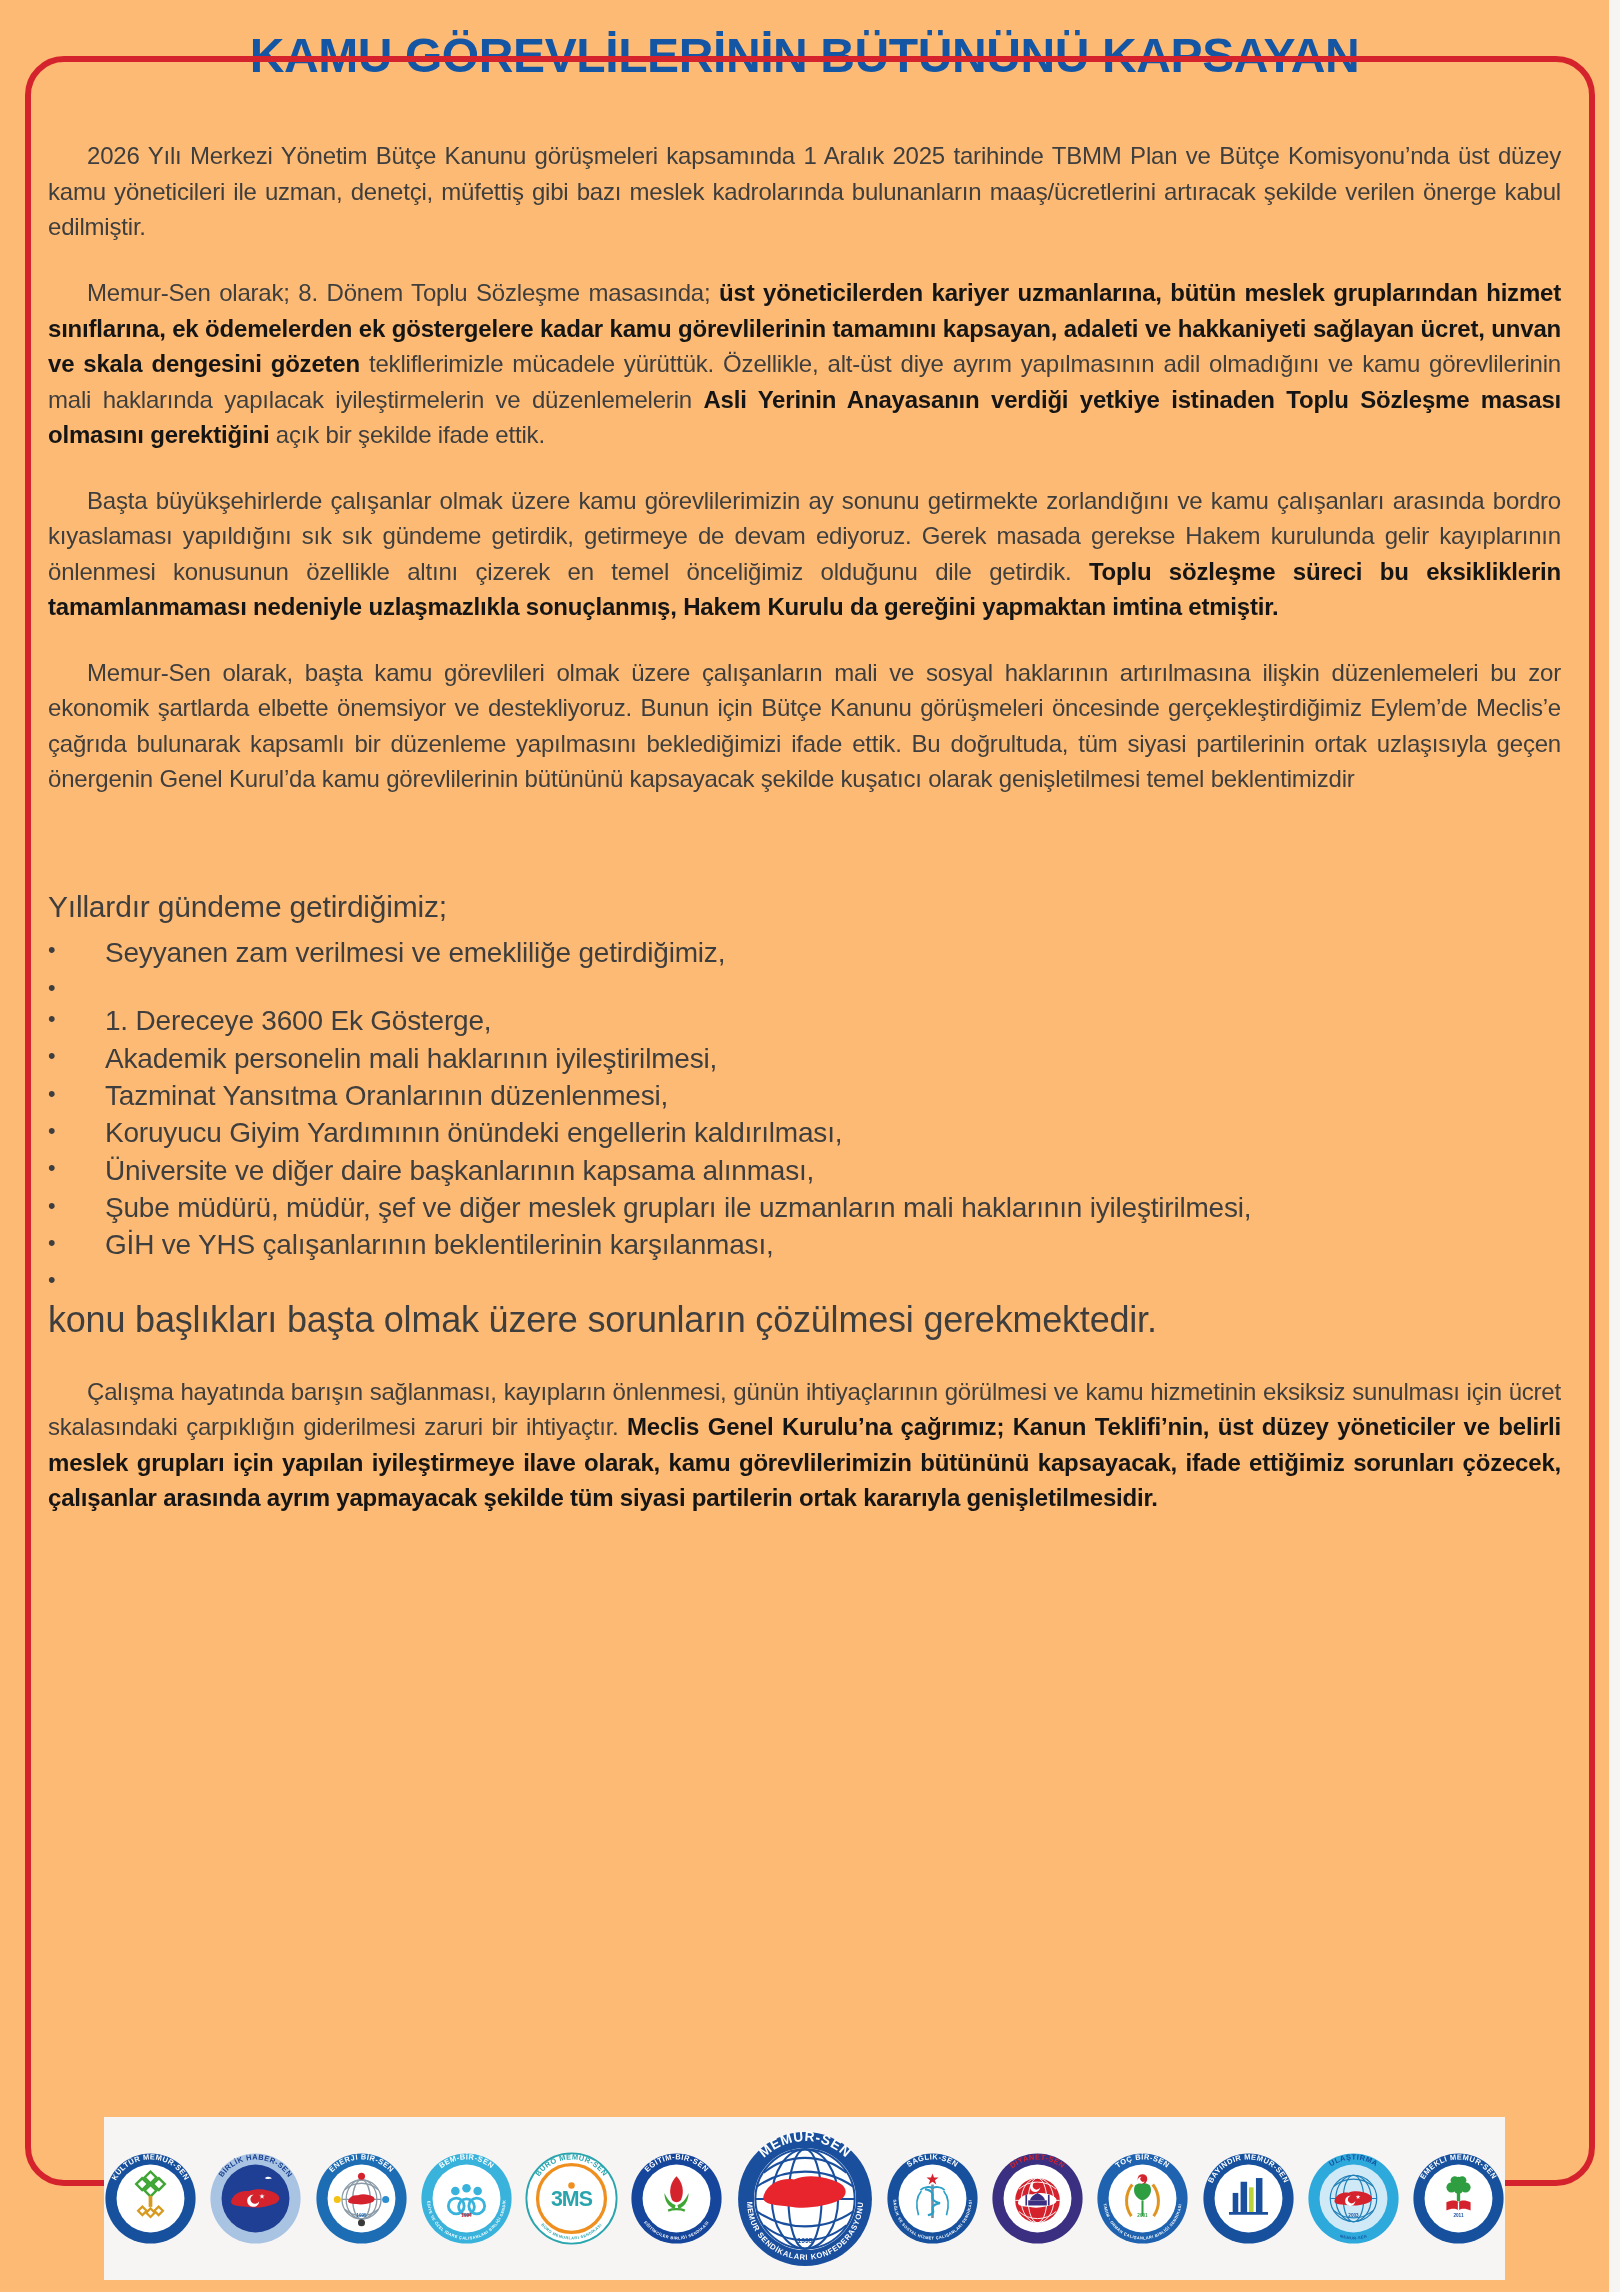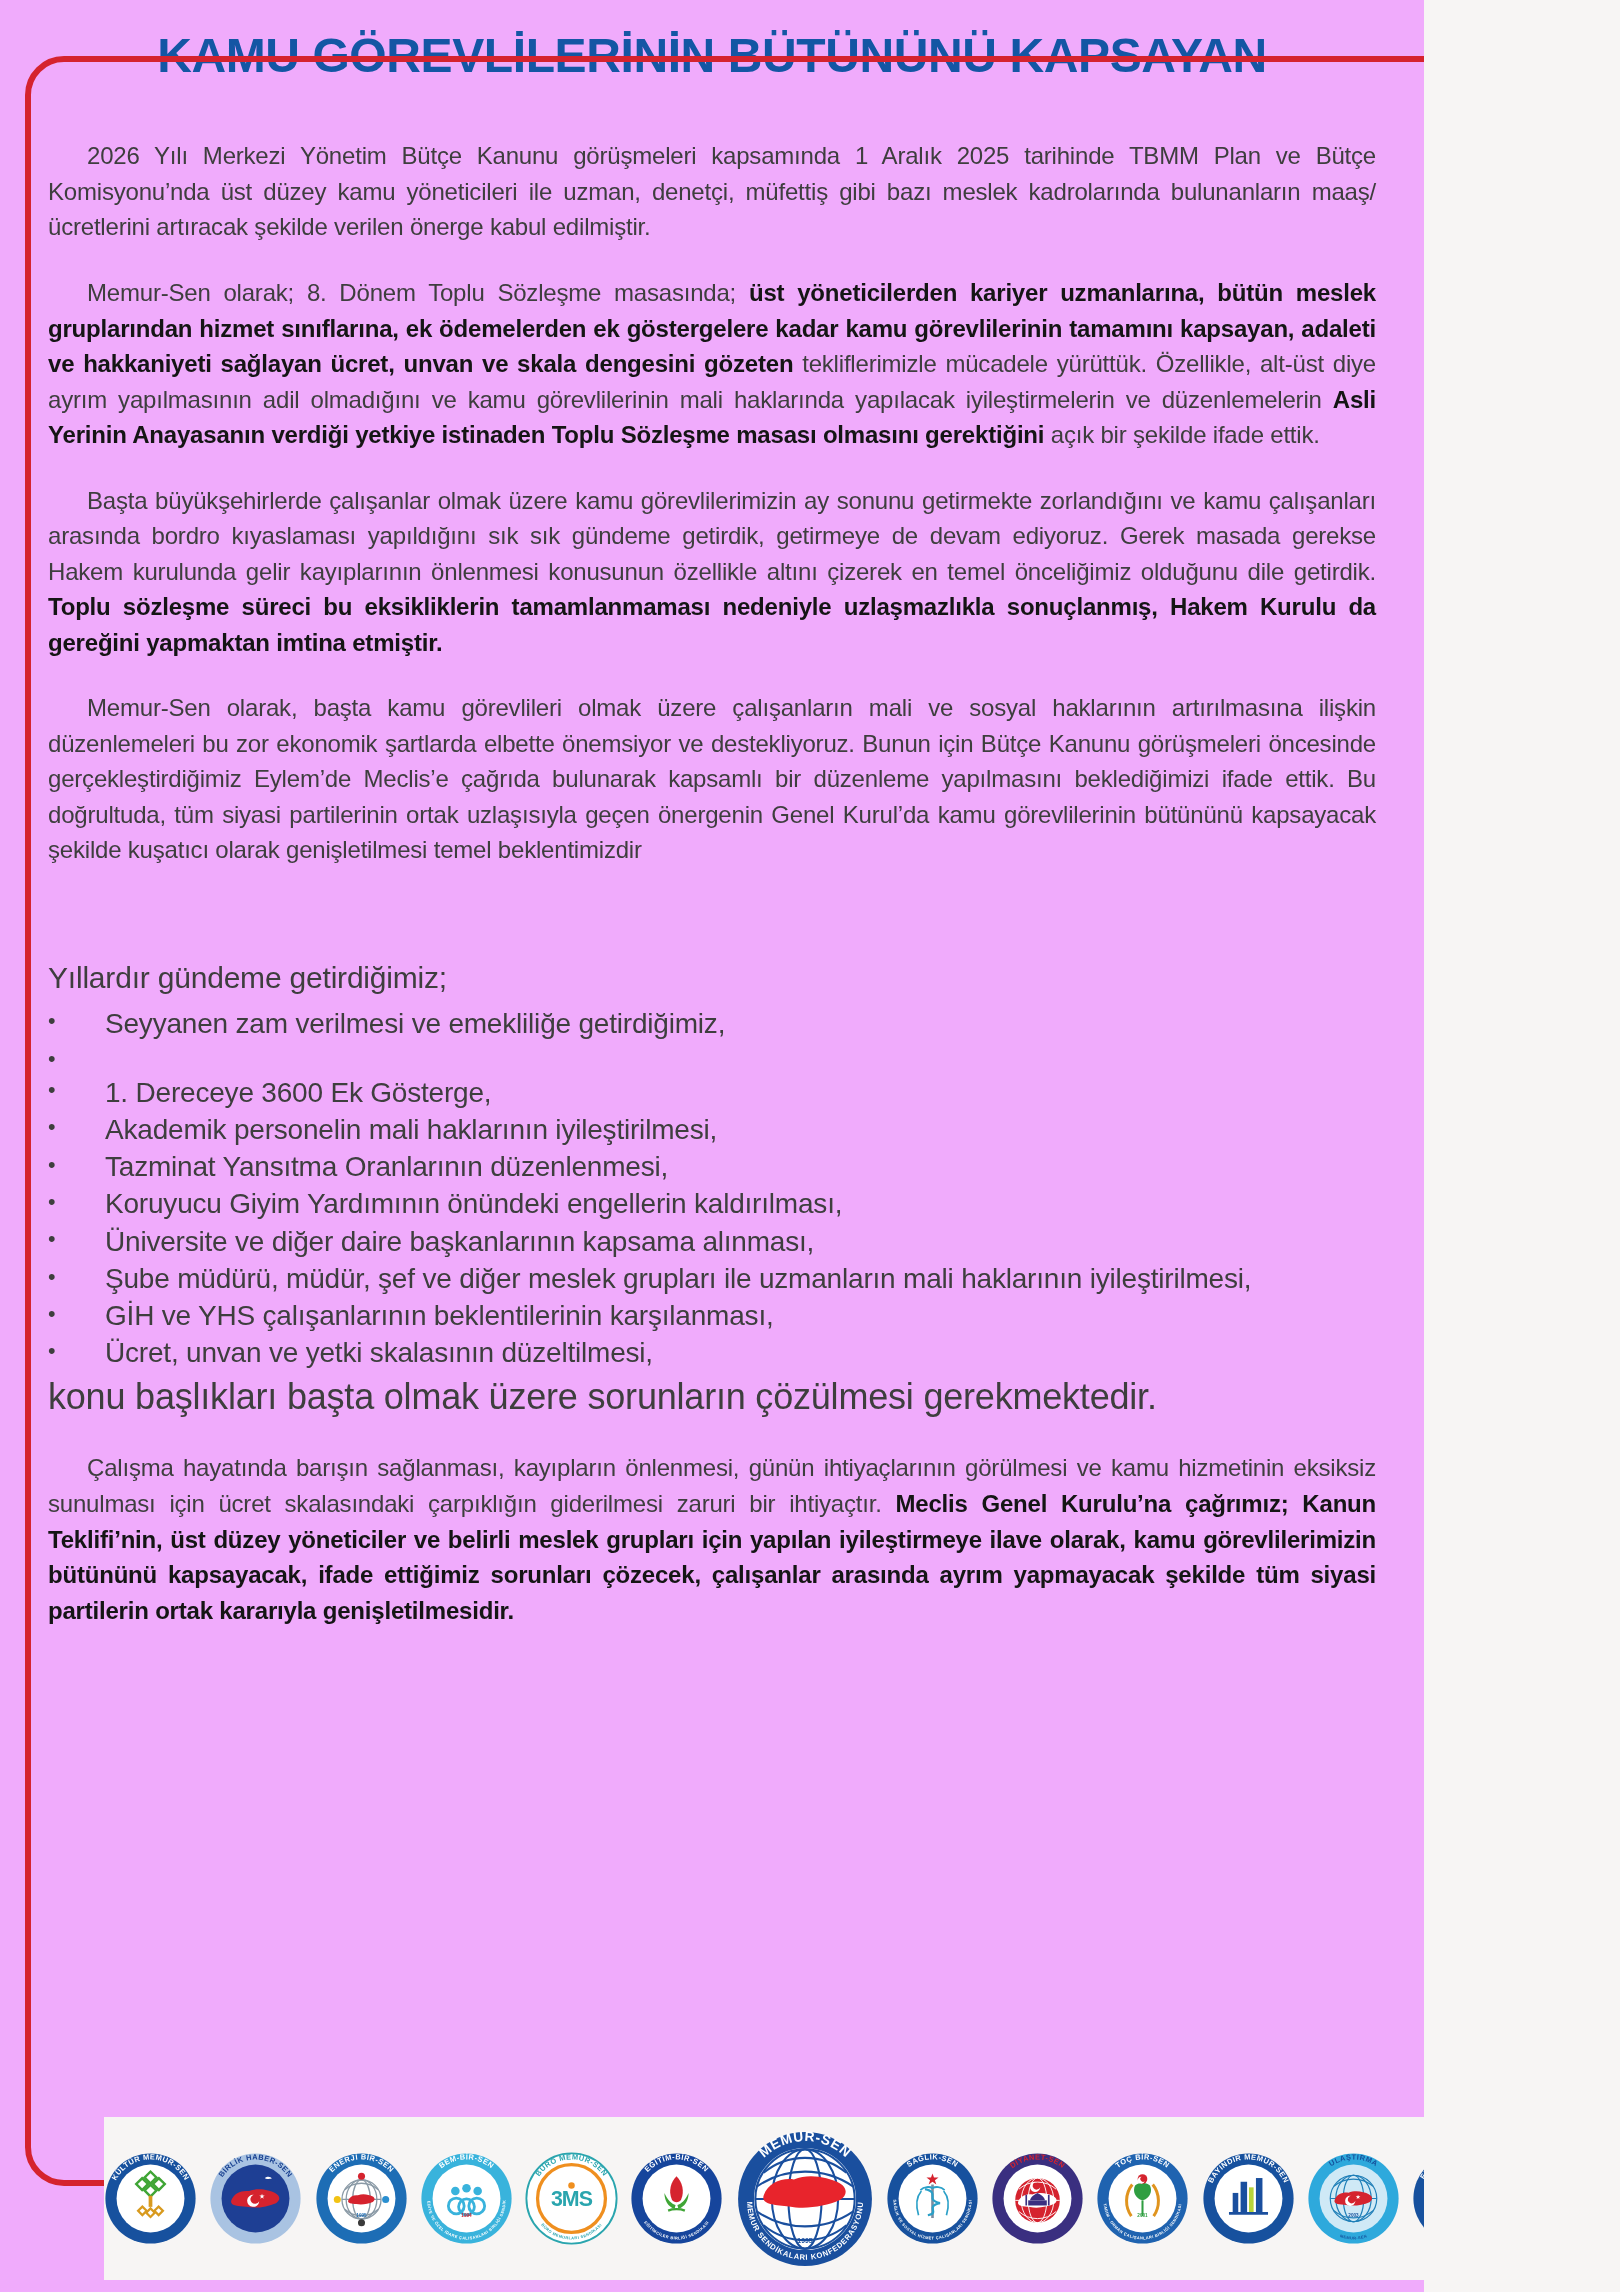--- a/index.html
+++ b/index.html
@@ -1,17 +1,17 @@
 <!DOCTYPE html>
 <html lang="tr" style="font-size:14.3px"><head>
 <meta charset="utf-8">
 <style>
   html,body{margin:0;padding:0;background:#f7f5f4;}
   .page{
-    position:relative;width:1424px;height:2293px;background:#f0abfc;
+    position:relative;width:1609px;height:2293px;background:#fdba74;
     font-family:"Liberation Sans",sans-serif;overflow:hidden;
   }
   .frame{
     position:absolute;left:25px;top:56px;width:1570px;height:2130px;
     border:6.3px solid #d5232e;border-radius:39px;box-sizing:border-box;
   }
   .content{padding:12.5px 48px 0 48px;}
   .title{
     margin:12.5px 0 52px;text-align:center;color:#1456a4;
     font-size:48px;line-height:1.28;font-weight:bold;letter-spacing:-0.4px;
@@ -94,21 +94,20 @@
         <li>
           <span class="b">•</span>
           <span>Şube müdürü, müdür, şef ve diğer meslek grupları ile uzmanların mali haklarının iyileştirilmesi,</span>
         </li>
         <li>
           <span class="b">•</span>
           <span>GİH ve YHS çalışanlarının beklentilerinin karşılanması,</span>
         </li>
         <li>
           <span class="b">•</span>
-          <span>Ücret, unvan ve yetki skalasının düzeltilmesi,</span>
         </li>
       </ul>
 
     <p class="closing-line">konu başlıkları başta olmak üzere sorunların çözülmesi gerekmektedir.</p>
 
     <div class="final-wrap" id="final-paragraph">
         <p class="para"><span>Çalışma hayatında barışın sağlanması, kayıpların önlenmesi, günün ihtiyaçlarının görülmesi ve kamu hizmetinin eksiksiz sunulması için ücret skalasındaki çarpıklığın giderilmesi zaruri bir ihtiyaçtır. </span><strong>Meclis Genel Kurulu’na çağrımız; Kanun Teklifi’nin, üst düzey yöneticiler ve belirli meslek grupları için yapılan iyileştirmeye ilave olarak, kamu görevlilerimizin bütününü kapsayacak, ifade ettiğimiz sorunları çözecek, çalışanlar arasında ayrım yapmayacak şekilde tüm siyasi partilerin ortak kararıyla genişletilmesidir.</strong></p>
       </div>
   </div>
 

